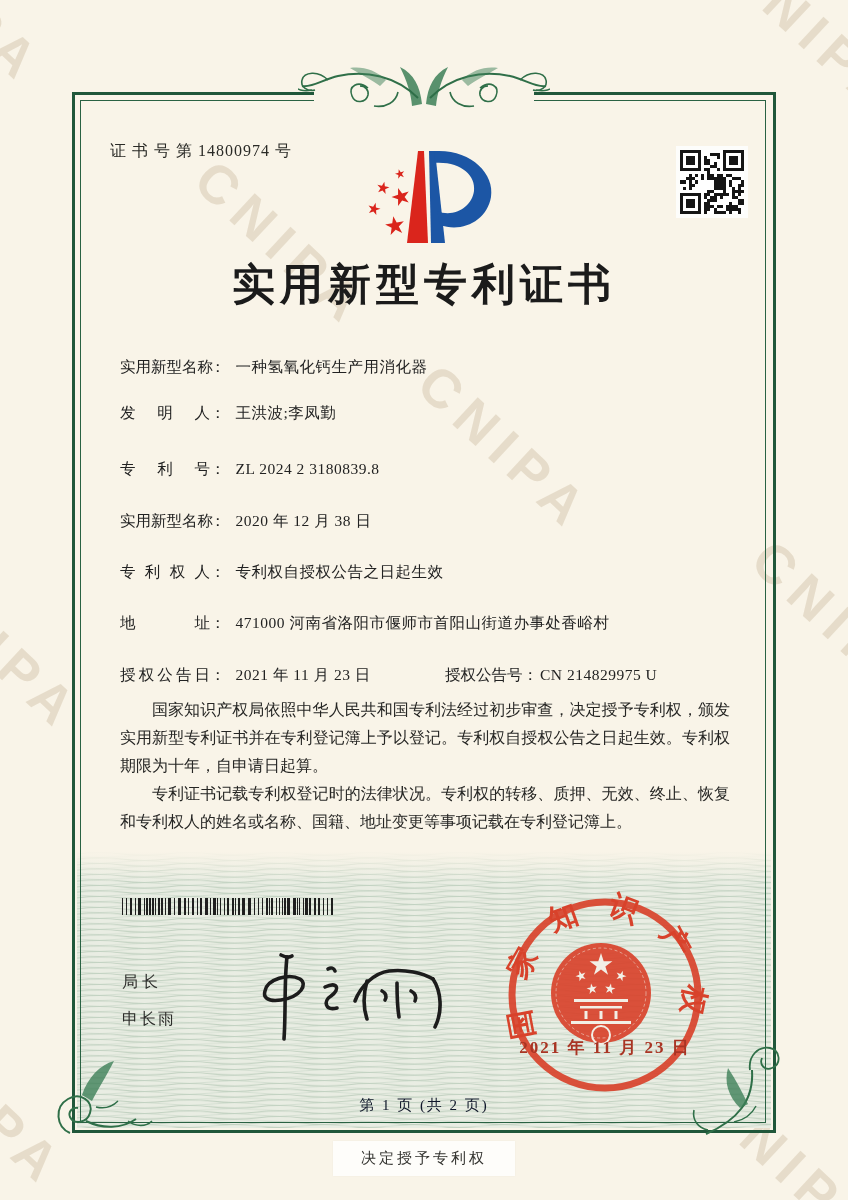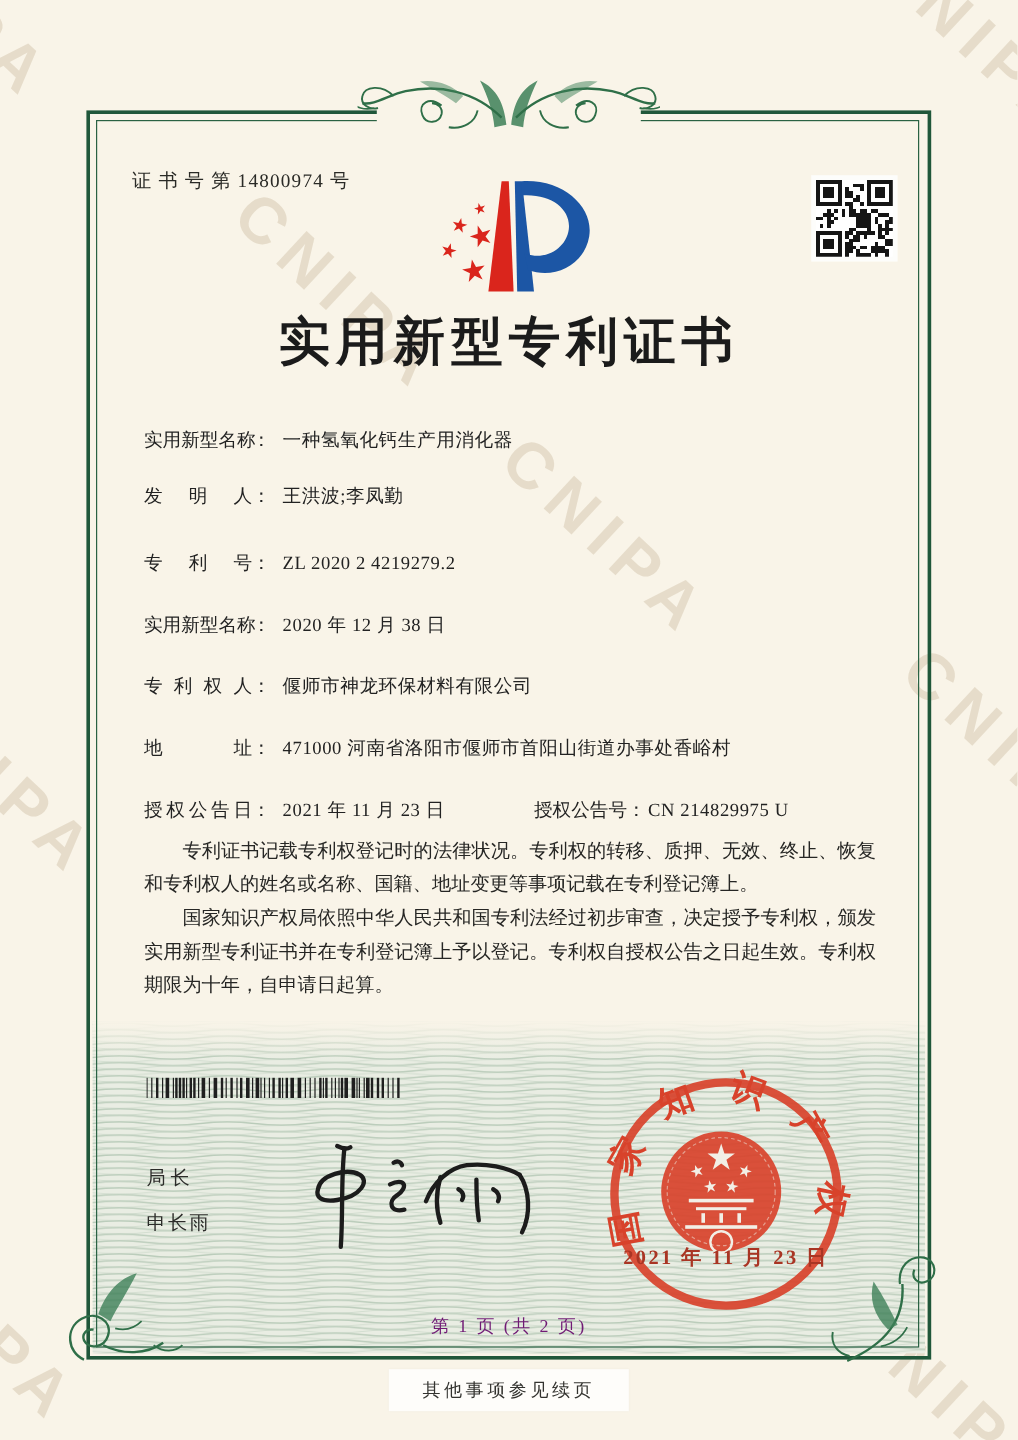--- a/index.html
+++ b/index.html
@@ -35,21 +35,21 @@
   .paras p{margin:0;text-indent:2em;font-size:16px;line-height:28px;text-align:justify;color:#262624;}
   .barcode{position:absolute;left:122px;top:898px;width:218px;height:17px;z-index:5;
       font-size:0;white-space:nowrap;overflow:hidden;}
   .signer-title{position:absolute;left:122px;top:972px;z-index:5;font-size:16px;
       font-family:"Liberation Sans","DejaVu Sans",sans-serif;color:#2c2c2a;letter-spacing:4px;}
   .signer-name{position:absolute;left:122px;top:1009px;z-index:5;font-size:16px;
       font-family:"Liberation Sans","DejaVu Sans",sans-serif;color:#2c2c2a;letter-spacing:2px;}
   .sig{position:absolute;left:255px;top:933px;z-index:5;}
   .seal{position:absolute;left:495px;top:885px;z-index:6;}
   .page-info{position:absolute;left:0;right:0;top:1096px;z-index:5;text-align:center;
-      font-size:15px;letter-spacing:2px;color:#701a75;}
+      font-size:15px;letter-spacing:2px;color:#0f172a;}
   .footer-note{position:absolute;left:50%;top:1141px;transform:translateX(-50%);z-index:5;
       background:#fefdfa;padding:8px 28px;font-size:15px;letter-spacing:3px;color:#33332f;
       box-shadow:0 0 2px rgba(0,0,0,.04);}
 </style>
 </head>
 <body>
 
 <div class="page">
 
   <span class="wm" style="left:-100px;top:-95px">CNIPA</span>
@@ -271,33 +271,33 @@
           <rect x="19" y="20" width="1" height="1"></rect>
         </g>
     </svg>
   </div>
 
   <h1 class="title">实用新型专利证书</h1>
 
   <div class="fields">
     <div class="frow" style="top:0"><span class="flabel">实用新型名称</span><span class="fcolon">：</span><span class="fvalue">一种氢氧化钙生产用消化器</span></div>
     <div class="frow" style="top:46px"><span class="flabel">发明人</span><span class="fcolon">：</span><span class="fvalue">王洪波;李凤勤</span></div>
-    <div class="frow" style="top:102px"><span class="flabel">专利号</span><span class="fcolon">：</span><span class="fvalue">ZL 2020 2 4219279.2</span></div>
+    <div class="frow" style="top:102px"><span class="flabel">专利号</span><span class="fcolon">：</span><span class="fvalue">ZL 2024 2 3180839.8</span></div>
     <div class="frow" style="top:154px"><span class="flabel">实用新型名称</span><span class="fcolon">：</span><span class="fvalue">2020 年 12 月 38 日</span></div>
-    <div class="frow" style="top:205px"><span class="flabel">专利权人</span><span class="fcolon">：</span><span class="fvalue">偃师市神龙环保材料有限公司</span></div>
+    <div class="frow" style="top:205px"><span class="flabel">专利权人</span><span class="fcolon">：</span><span class="fvalue">专利权自授权公告之日起生效</span></div>
     <div class="frow" style="top:256px"><span class="flabel">地址</span><span class="fcolon">：</span><span class="fvalue">471000 河南省洛阳市偃师市首阳山街道办事处香峪村</span></div>
     <div class="frow" style="top:308px">
       <span class="flabel">授权公告日</span><span class="fcolon">：</span><span class="fvalue">2021 年 11 月 23 日</span>
       <span class="gpair"><span>授权公告号</span><span>：</span><span class="fvalue" style="margin-left:2px">CN 214829975 U</span></span>
     </div>
   </div>
 
   <div class="paras">
+    <p>国家知识产权局依照中华人民共和国专利法经过初步审查，决定授予专利权，颁发实用新型专利证书并在专利登记簿上予以登记。专利权自授权公告之日起生效。专利权期限为十年，自申请日起算。</p>
     <p>专利证书记载专利权登记时的法律状况。专利权的转移、质押、无效、终止、恢复和专利权人的姓名或名称、国籍、地址变更等事项记载在专利登记簿上。</p>
-    <p>国家知识产权局依照中华人民共和国专利法经过初步审查，决定授予专利权，颁发实用新型专利证书并在专利登记簿上予以登记。专利权自授权公告之日起生效。专利权期限为十年，自申请日起算。</p>
   </div>
 
   <div class="barcode"><span style="display: inline-block; height: 17px; background: rgb(31, 31, 31); width: 1px; margin-right: 3px;"></span><span style="display: inline-block; height: 17px; background: rgb(31, 31, 31); width: 1px; margin-right: 3px;"></span><span style="display: inline-block; height: 17px; background: rgb(31, 31, 31); width: 2px; margin-right: 3px;"></span><span style="display: inline-block; height: 17px; background: rgb(31, 31, 31); width: 1px; margin-right: 2px;"></span><span style="display: inline-block; height: 17px; background: rgb(31, 31, 31); width: 3px; margin-right: 3px;"></span><span style="display: inline-block; height: 17px; background: rgb(31, 31, 31); width: 1px; margin-right: 1px;"></span><span style="display: inline-block; height: 17px; background: rgb(31, 31, 31); width: 2px; margin-right: 1px;"></span><span style="display: inline-block; height: 17px; background: rgb(31, 31, 31); width: 2px; margin-right: 1px;"></span><span style="display: inline-block; height: 17px; background: rgb(31, 31, 31); width: 2px; margin-right: 1px;"></span><span style="display: inline-block; height: 17px; background: rgb(31, 31, 31); width: 1px; margin-right: 2px;"></span><span style="display: inline-block; height: 17px; background: rgb(31, 31, 31); width: 2px; margin-right: 1px;"></span><span style="display: inline-block; height: 17px; background: rgb(31, 31, 31); width: 2px; margin-right: 2px;"></span><span style="display: inline-block; height: 17px; background: rgb(31, 31, 31); width: 1px; margin-right: 2px;"></span><span style="display: inline-block; height: 17px; background: rgb(31, 31, 31); width: 3px; margin-right: 3px;"></span><span style="display: inline-block; height: 17px; background: rgb(31, 31, 31); width: 1px; margin-right: 3px;"></span><span style="display: inline-block; height: 17px; background: rgb(31, 31, 31); width: 3px; margin-right: 3px;"></span><span style="display: inline-block; height: 17px; background: rgb(31, 31, 31); width: 2px; margin-right: 2px;"></span><span style="display: inline-block; height: 17px; background: rgb(31, 31, 31); width: 1px; margin-right: 3px;"></span><span style="display: inline-block; height: 17px; background: rgb(31, 31, 31); width: 2px; margin-right: 3px;"></span><span style="display: inline-block; height: 17px; background: rgb(31, 31, 31); width: 1px; margin-right: 2px;"></span><span style="display: inline-block; height: 17px; background: rgb(31, 31, 31); width: 2px; margin-right: 3px;"></span><span style="display: inline-block; height: 17px; background: rgb(31, 31, 31); width: 3px; margin-right: 2px;"></span><span style="display: inline-block; height: 17px; background: rgb(31, 31, 31); width: 1px; margin-right: 2px;"></span><span style="display: inline-block; height: 17px; background: rgb(31, 31, 31); width: 3px; margin-right: 1px;"></span><span style="display: inline-block; height: 17px; background: rgb(31, 31, 31); width: 1px; margin-right: 2px;"></span><span style="display: inline-block; height: 17px; background: rgb(31, 31, 31); width: 1px; margin-right: 3px;"></span><span style="display: inline-block; height: 17px; background: rgb(31, 31, 31); width: 1px; margin-right: 2px;"></span><span style="display: inline-block; height: 17px; background: rgb(31, 31, 31); width: 2px; margin-right: 3px;"></span><span style="display: inline-block; height: 17px; background: rgb(31, 31, 31); width: 2px; margin-right: 1px;"></span><span style="display: inline-block; height: 17px; background: rgb(31, 31, 31); width: 1px; margin-right: 2px;"></span><span style="display: inline-block; height: 17px; background: rgb(31, 31, 31); width: 2px; margin-right: 2px;"></span><span style="display: inline-block; height: 17px; background: rgb(31, 31, 31); width: 3px; margin-right: 3px;"></span><span style="display: inline-block; height: 17px; background: rgb(31, 31, 31); width: 3px; margin-right: 3px;"></span><span style="display: inline-block; height: 17px; background: rgb(31, 31, 31); width: 1px; margin-right: 3px;"></span><span style="display: inline-block; height: 17px; background: rgb(31, 31, 31); width: 1px; margin-right: 3px;"></span><span style="display: inline-block; height: 17px; background: rgb(31, 31, 31); width: 1px; margin-right: 3px;"></span><span style="display: inline-block; height: 17px; background: rgb(31, 31, 31); width: 2px; margin-right: 1px;"></span><span style="display: inline-block; height: 17px; background: rgb(31, 31, 31); width: 1px; margin-right: 1px;"></span><span style="display: inline-block; height: 17px; background: rgb(31, 31, 31); width: 2px; margin-right: 3px;"></span><span style="display: inline-block; height: 17px; background: rgb(31, 31, 31); width: 1px; margin-right: 2px;"></span><span style="display: inline-block; height: 17px; background: rgb(31, 31, 31); width: 1px; margin-right: 2px;"></span><span style="display: inline-block; height: 17px; background: rgb(31, 31, 31); width: 1px; margin-right: 1px;"></span><span style="display: inline-block; height: 17px; background: rgb(31, 31, 31); width: 2px; margin-right: 1px;"></span><span style="display: inline-block; height: 17px; background: rgb(31, 31, 31); width: 3px; margin-right: 3px;"></span><span style="display: inline-block; height: 17px; background: rgb(31, 31, 31); width: 3px; margin-right: 1px;"></span><span style="display: inline-block; height: 17px; background: rgb(31, 31, 31); width: 1px; margin-right: 1px;"></span><span style="display: inline-block; height: 17px; background: rgb(31, 31, 31); width: 1px; margin-right: 3px;"></span><span style="display: inline-block; height: 17px; background: rgb(31, 31, 31); width: 1px; margin-right: 1px;"></span><span style="display: inline-block; height: 17px; background: rgb(31, 31, 31); width: 3px; margin-right: 1px;"></span><span style="display: inline-block; height: 17px; background: rgb(31, 31, 31); width: 2px; margin-right: 3px;"></span><span style="display: inline-block; height: 17px; background: rgb(31, 31, 31); width: 2px; margin-right: 2px;"></span><span style="display: inline-block; height: 17px; background: rgb(31, 31, 31); width: 2px; margin-right: 3px;"></span><span style="display: inline-block; height: 17px; background: rgb(31, 31, 31); width: 1px; margin-right: 3px;"></span><span style="display: inline-block; height: 17px; background: rgb(31, 31, 31); width: 1px; margin-right: 3px;"></span><span style="display: inline-block; height: 17px; background: rgb(31, 31, 31); width: 2px; margin-right: 1px;"></span></div>
 
   <div class="signer-title">局长</div>
   <div class="signer-name">申长雨</div>
 
   <svg class="sig" width="200" height="112" viewBox="0 0 200 112">
     <g fill="none" stroke="#1c1c1c" stroke-width="3.6" stroke-linecap="round" stroke-linejoin="round">
       <path d="M26 22 C30 24 34 25 37 23"></path>
@@ -338,15 +338,15 @@
         <rect x="-1.5" y="16" width="3" height="8"></rect>
         <rect x="13.5" y="16" width="3" height="8"></rect>
         <rect x="-30" y="26" width="60" height="3"></rect>
       </g>
     </g>
     <text x="0" y="58" text-anchor="middle" font-size="17" font-weight="600" letter-spacing="2" fill="#a93524">2021 年 11 月 23 日</text>
   </svg>
 
   <div class="page-info">第 1 页 (共 2 页)</div>
 
-  <div class="footer-note">其他事项参见续页</div>
+  <div class="footer-note">决定授予专利权</div>
 
 </div>
 
 </body></html>

